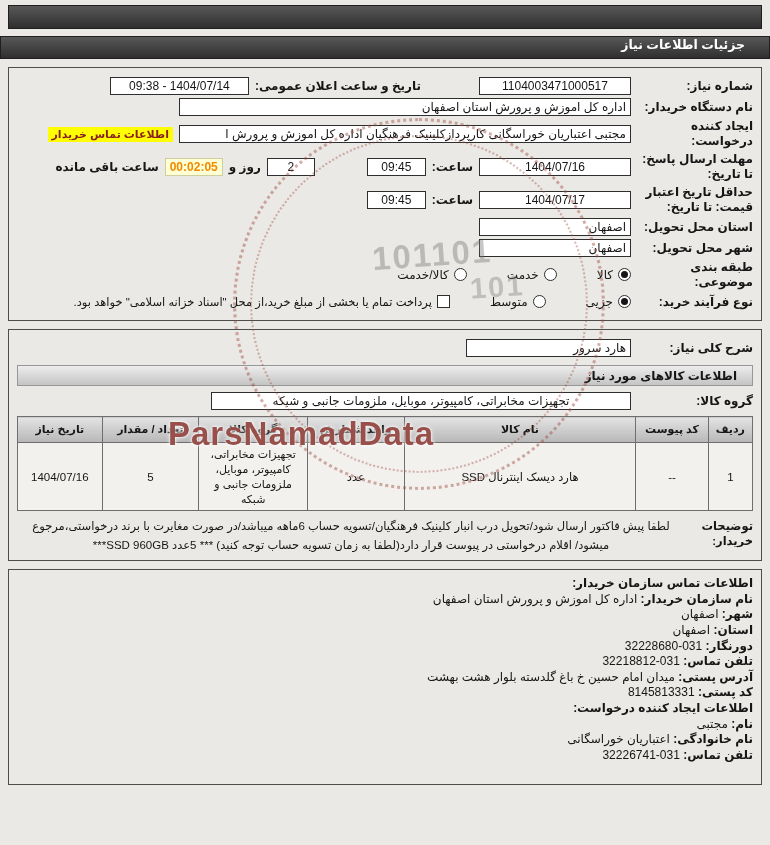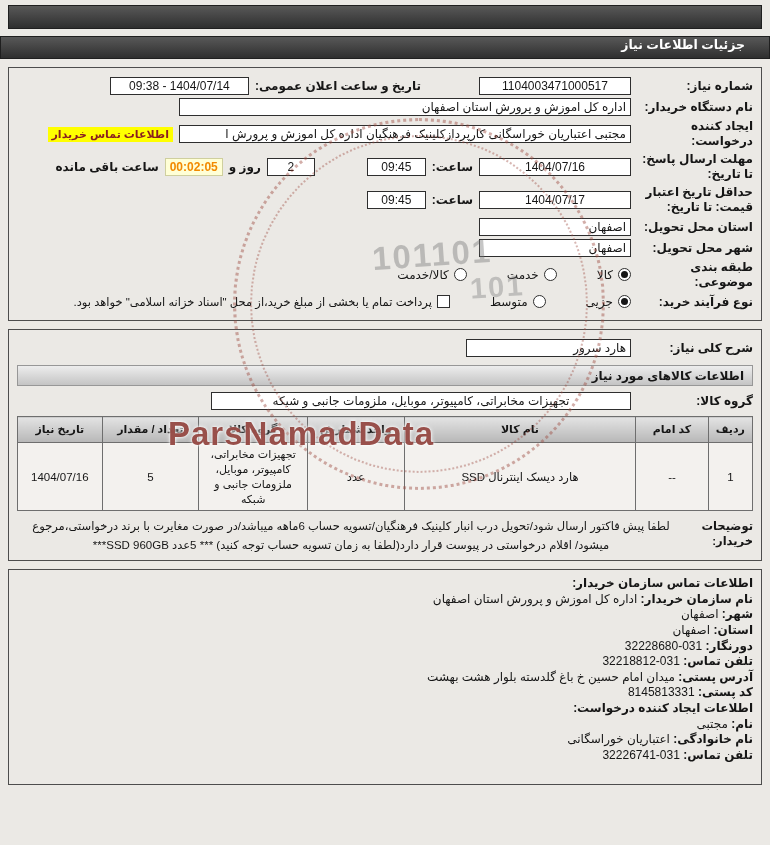--- a/index.html
+++ b/index.html
@@ -22,21 +22,21 @@
   .ylink{background:#ffff00;color:#8a1f1f;font-weight:bold;font-size:11px;padding:1px 4px;white-space:nowrap;cursor:pointer}
   .countdown{width:58px;background:#ffffd6;border:1px solid #cfcf9e;color:#f28a00;font-weight:bold;text-align:center;
              height:18px;line-height:16px;direction:ltr}
   .opt{display:flex;column-gap:5px;margin-left:34px}
   .opt:last-child{margin-left:0}
   .optlabel.small{font-size:11.5px}
   .radio{width:13px;height:13px;border:1px solid #2f2f2f;border-radius:50%;background:#fff;position:relative;flex:0 0 13px}
   .radio.checked:after{content:"";position:absolute;inset:2px;border-radius:50%;background:#161616}
   .checkbox{width:13px;height:13px;border:1px solid #2f2f2f;background:#fff;flex:0 0 13px}
   .secbar{height:21px;margin:8px 0 6px;background:linear-gradient(180deg,#ededed,#c4c4c4);border:1px solid #979797;
-          display:flex;align-items:center;padding:0 8px;font-weight:bold}
+          display:flex;align-items:center;padding:0 15px;font-weight:bold}
   table.items{width:100%;border-collapse:collapse;table-layout:fixed;margin:6px 0}
   .items th{background:linear-gradient(180deg,#e3e3e3,#b7b7b7);border:1px solid #6e6e6e;font-size:11px;padding:6px 6px;font-weight:bold}
   .items td{border:1px solid #6e6e6e;font-size:11.5px;text-align:center;padding:4px 3px;background:#f3f1ee;height:58px;vertical-align:middle}
   .items td.small{font-size:11px;line-height:1.35}
   .c-row{width:44px}.c-code{width:72px}.c-name{width:230px}.c-unit{width:96px}.c-grp{width:108px}.c-qty{width:96px}.c-date{width:84px}
   .notes-row{display:flex;align-items:flex-start;margin:4px 0 0;column-gap:4px}
   .notes-label{flex:0 0 64px;font-weight:bold;font-size:11.5px;text-align:right;line-height:1.3;padding-top:2px}
   .notes-text{flex:1;font-size:11.5px;text-align:center;line-height:1.6}
   .contact{height:216px}
   .cline{line-height:15.6px}
@@ -168,21 +168,21 @@
           <col class="c-code">
           <col class="c-name">
           <col class="c-unit">
         <col class="c-grp">
           <col class="c-qty">
           <col class="c-date">
       </colgroup>
       <thead>
         <tr>
           <th>ردیف</th>
-          <th>کد امام</th>
+          <th>کد پیوست</th>
           <th>نام کالا</th>
           <th>واحد شمارش</th>
           <th>گروه کالا</th>
           <th>تعداد / مقدار</th>
           <th>تاریخ نیاز</th>
         </tr>
       </thead>
       <tbody>
         <tr>
           <td>1</td>

